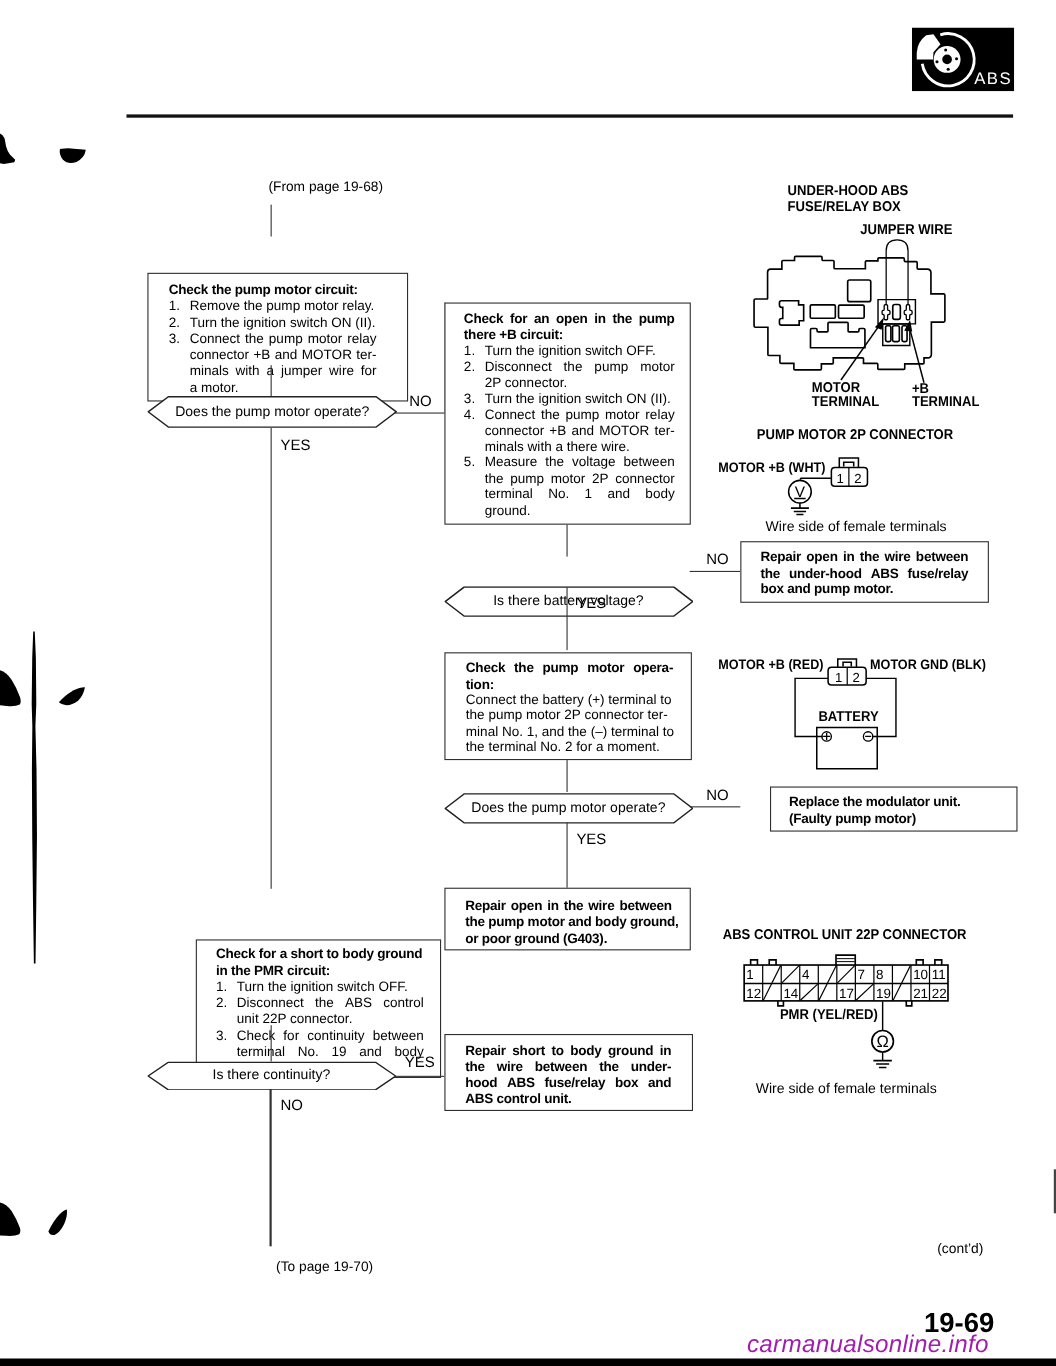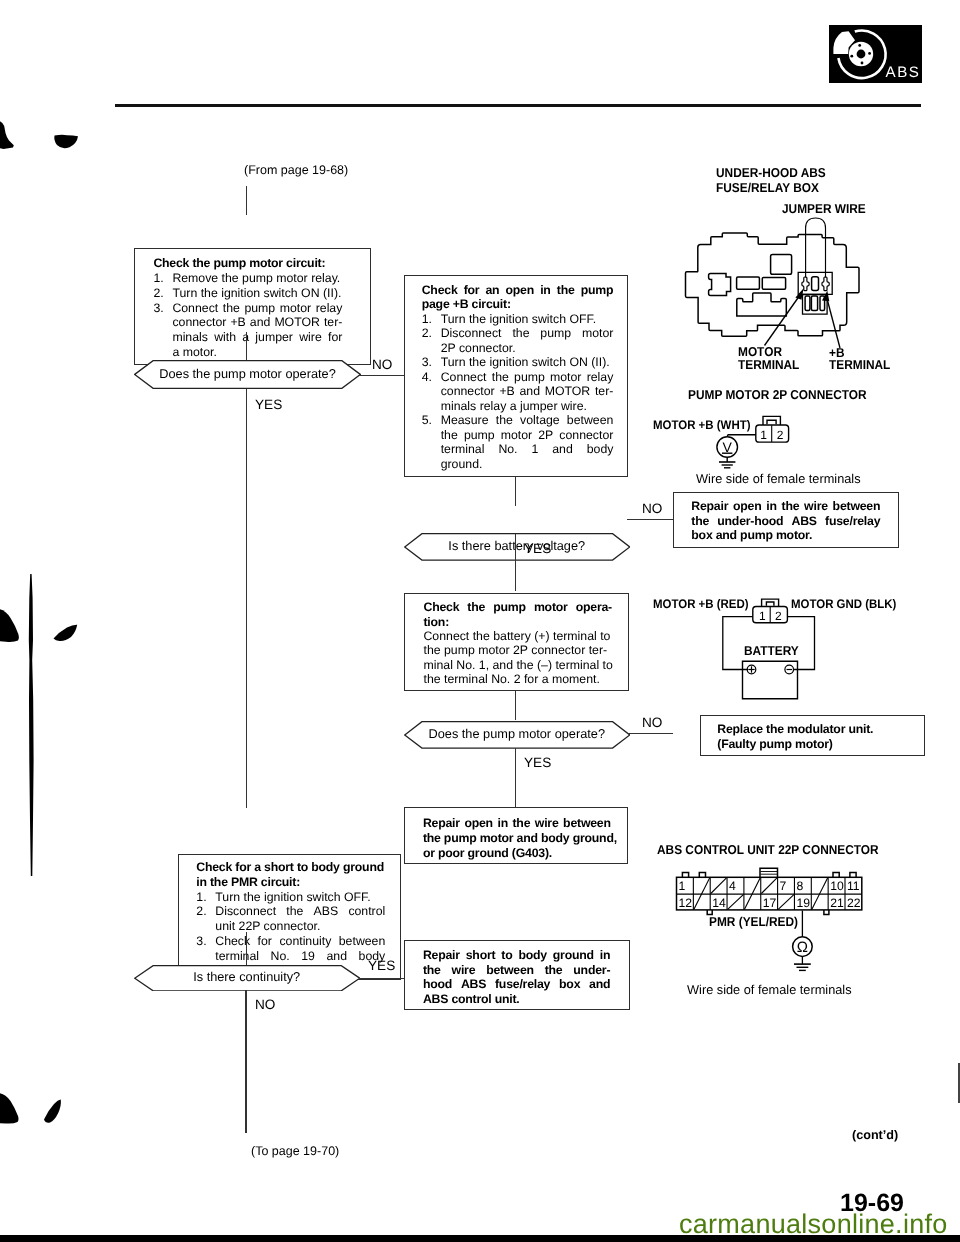--- a/index.html
+++ b/index.html
@@ -44,23 +44,23 @@
   .yn{position:absolute;font-size:13.6px;white-space:nowrap;}
 
   
   .illtitle{position:absolute;font-weight:bold;font-size:12.9px;line-height:14.4px;
             white-space:nowrap;transform:scaleX(.921);transform-origin:left top;}
   .illcap{position:absolute;font-size:12.9px;white-space:nowrap;
           transform:scaleX(.99);transform-origin:left top;}
 
   
   .pageno{position:absolute;font-weight:bold;font-size:25px;letter-spacing:0px;}
-  .contd{position:absolute;font-weight:bold;font-size:12.6px;}
+  .contd{position:absolute;font-weight:normal;font-size:12.6px;}
   .botbar{position:absolute;left:0;top:1235.3px;width:960px;height:6.7px;background:#000;}
-  .wm{position:absolute;color:#4d7c0f;font-size:27px;white-space:nowrap;letter-spacing:0.28px;}
+  .wm{position:absolute;color:#a21caf;font-size:22px;white-space:nowrap;letter-spacing:0.28px;font-style:italic;}
 
   
   .blob{position:absolute;background:#000;}
 </style>
 </head>
 <body>
 
 <div class="page">
 
   <div class="hrule"></div>
@@ -128,21 +128,21 @@
   </div>
   <div class="hline" style="left:358px;top:375px;width:47px;"></div>
   <div class="yn" style="left:372px;top:356.5px;">NO</div>
   <div class="yn" style="left:255px;top:397px;">YES</div>
   <div class="vline" style="left:245.8px;top:388.5px;height:419px;"></div>
 
   <div class="vline" style="left:404px;top:275px;height:101px;"></div>
   <div class="fbox" style="left:404px;top:275px;width:224px;height:202px;">
     <div class="inner ftext" style="left:16.7px;top:6.8px;width:191.7px;--lh:14.5px;">
       <div class="ln j b"><span>Check</span><span>for</span><span>an</span><span>open</span><span>in</span><span>the</span><span>pump</span></div>
-      <div class="ln b">page +B circuit:</div>
+      <div class="ln b">there +B circuit:</div>
       <div>
           <div class="row">
             <div class="num">1.</div>
             <div class="txt ln">Turn the ignition switch OFF.</div>
           </div>
           <div class="row">
             <div class="num">2.</div>
             <div class="txt ln j"><span>Disconnect</span><span>the</span><span>pump</span><span>motor</span></div>
           </div>
           <div class="row">
@@ -156,21 +156,21 @@
           <div class="row">
             <div class="num">4.</div>
             <div class="txt ln j"><span>Connect</span><span>the</span><span>pump</span><span>motor</span><span>relay</span></div>
           </div>
           <div class="row">
             <div class="num"></div>
             <div class="txt ln j"><span>connector</span><span>+B</span><span>and</span><span>MOTOR</span><span>ter-</span></div>
           </div>
           <div class="row">
             <div class="num"></div>
-            <div class="txt ln">minals relay a jumper wire.</div>
+            <div class="txt ln">minals with a there wire.</div>
           </div>
           <div class="row">
             <div class="num">5.</div>
             <div class="txt ln j"><span>Measure</span><span>the</span><span>voltage</span><span>between</span></div>
           </div>
           <div class="row">
             <div class="num"></div>
             <div class="txt ln j"><span>the</span><span>pump</span><span>motor</span><span>2P</span><span>connector</span></div>
           </div>
           <div class="row">

